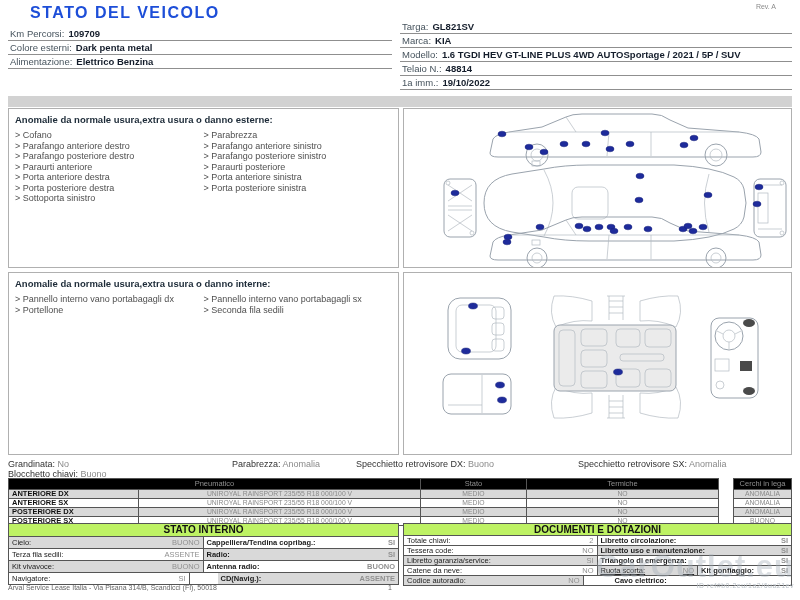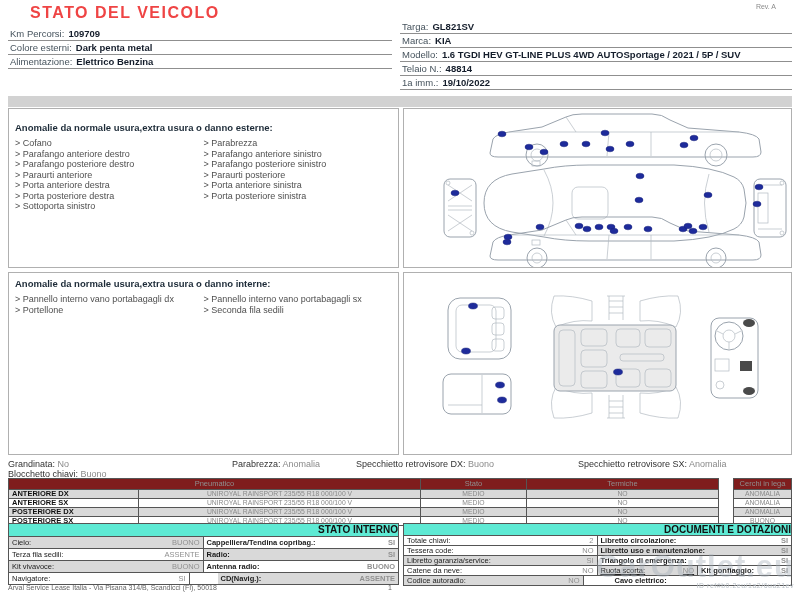--- a/index.html
+++ b/index.html
@@ -3,62 +3,62 @@
 <meta charset="utf-8">
 <style>
   html,body{margin:0;padding:0;}
   body{
     width:800px;height:600px;background:#ffffff;position:relative;overflow:hidden;
     font-family:"Liberation Sans","DejaVu Sans",sans-serif;color:#222;
     -webkit-font-smoothing:antialiased;
   }
   .abs{position:absolute;}
   
-  .page-title{left:30px;top:4px;font-size:16px;font-weight:bold;color:#ef4444;letter-spacing:1.5px;}
+  .page-title{left:30px;top:4px;font-size:16px;font-weight:bold;color:#1d4ed8;letter-spacing:1.5px;}
   .rev{right:24px;top:3px;font-size:7px;color:#8a8a8a;}
   .info-block{font-size:9.5px;}
   .info-row{display:flex;border-bottom:1px solid #8f8f8f;padding:1px 2px 1px 2px;line-height:11px;}
   .info-row .lbl{color:#46535d;white-space:nowrap;margin-right:4px;}
   .info-row .val{color:#141d2b;font-weight:bold;}
   .info-left{left:8px;top:27px;width:384px;}
   .info-right{left:400px;top:20px;width:392px;}
   
   .gray-bar{left:8px;top:96px;width:784px;height:11px;background:#d2d2d2;}
   
   .panel{border:1px solid #b0b0b0;background:#fff;box-sizing:border-box;}
-  .box-ext-anom{left:8px;top:108px;width:391px;height:160px;padding:12px 6px;}
+  .box-ext-anom{left:8px;top:108px;width:391px;height:160px;padding:4px 6px;}
   .box-ext-diag{left:403px;top:108px;width:389px;height:160px;}
   .box-int-anom{left:8px;top:272px;width:391px;height:183px;padding:4px 6px;}
   .box-int-diag{left:403px;top:272px;width:389px;height:183px;}
   .anom-title{font-size:9.5px;font-weight:bold;color:#1d2b38;margin:1px 0 5px 0;}
   .anom-cols{display:flex;}
   .anom-col{width:50%;}
   .anom-item{font-size:9px;color:#4f4f4f;line-height:10.5px;padding-right:8px;}
   .anom-item::before{content:"> ";}
   .diag-svg{display:block;}
   
   .status-item{font-size:9px;line-height:10px;white-space:nowrap;}
   .status-item .lbl{color:#333;}
   .status-item .val{color:#8a8a8a;}
   
   table{border-collapse:collapse;}
   .tire-table{left:8px;top:478px;}
   .cerchi-table{left:733px;top:478px;}
   .tire-table td,.tire-table th,.cerchi-table td,.cerchi-table th{
     border:1px solid #555;padding:0 3px;height:8px;line-height:8px;box-sizing:border-box;white-space:nowrap;overflow:hidden;}
-  .tire-table th,.cerchi-table th{font-size:7.5px;font-weight:normal;color:#8f8f8f;background:#7f1d1d;height:10px;line-height:10px;text-align:center;}
+  .tire-table th,.cerchi-table th{font-size:7.5px;font-weight:normal;color:#8f8f8f;background:#000000;height:10px;line-height:10px;text-align:center;}
   .t-pos{font-size:7.5px;font-weight:bold;color:#101010;width:130px;}
   .t-desc{font-size:6.8px;color:#8a8a8a;text-align:center;width:282px;}
   .t-val{font-size:6.8px;color:#8a8a8a;text-align:center;}
   .t-stato{width:106px;}.t-term{width:192px;}
   .cerchi-table td{font-size:6.8px;color:#8a8a8a;text-align:center;width:58px;}
   tr.shade td{background:#d9d9d9;}
   
   .bt{box-sizing:border-box;border:1px solid #555;}
-  .bt-head{font-size:10px;font-weight:bold;text-align:right;color:#111;background:#5eead4;height:12px;line-height:12px;border-bottom:1px solid #555;}
+  .bt-head{font-size:10px;font-weight:bold;text-align:center;color:#111;background:#bef264;height:12px;line-height:12px;border-bottom:1px solid #555;}
   .bt-row{display:flex;border-bottom:1px solid #555;}
   .bt-row:last-child{border-bottom:none;gap:28px;}
   .bt-cell{display:flex;justify-content:space-between;box-sizing:border-box;border-right:1px solid #555;padding:0 3px;font-size:7.5px;height:11px;line-height:11px;white-space:nowrap;overflow:hidden;}
   .bt-cell:last-child{border-right:none;font-weight:bold;}
   .bt-cell .lbl{color:#1b1b1b;}
   .bt-cell .val{color:#909090;margin-left:4px;}
   .bt-cell.shaded{background:#d9d9d9;}
   .stato-interno{left:8px;top:523px;width:391px;}
   .documenti{left:403px;top:523px;width:389px;}
   .documenti .bt-cell{height:9px;line-height:9px;}

